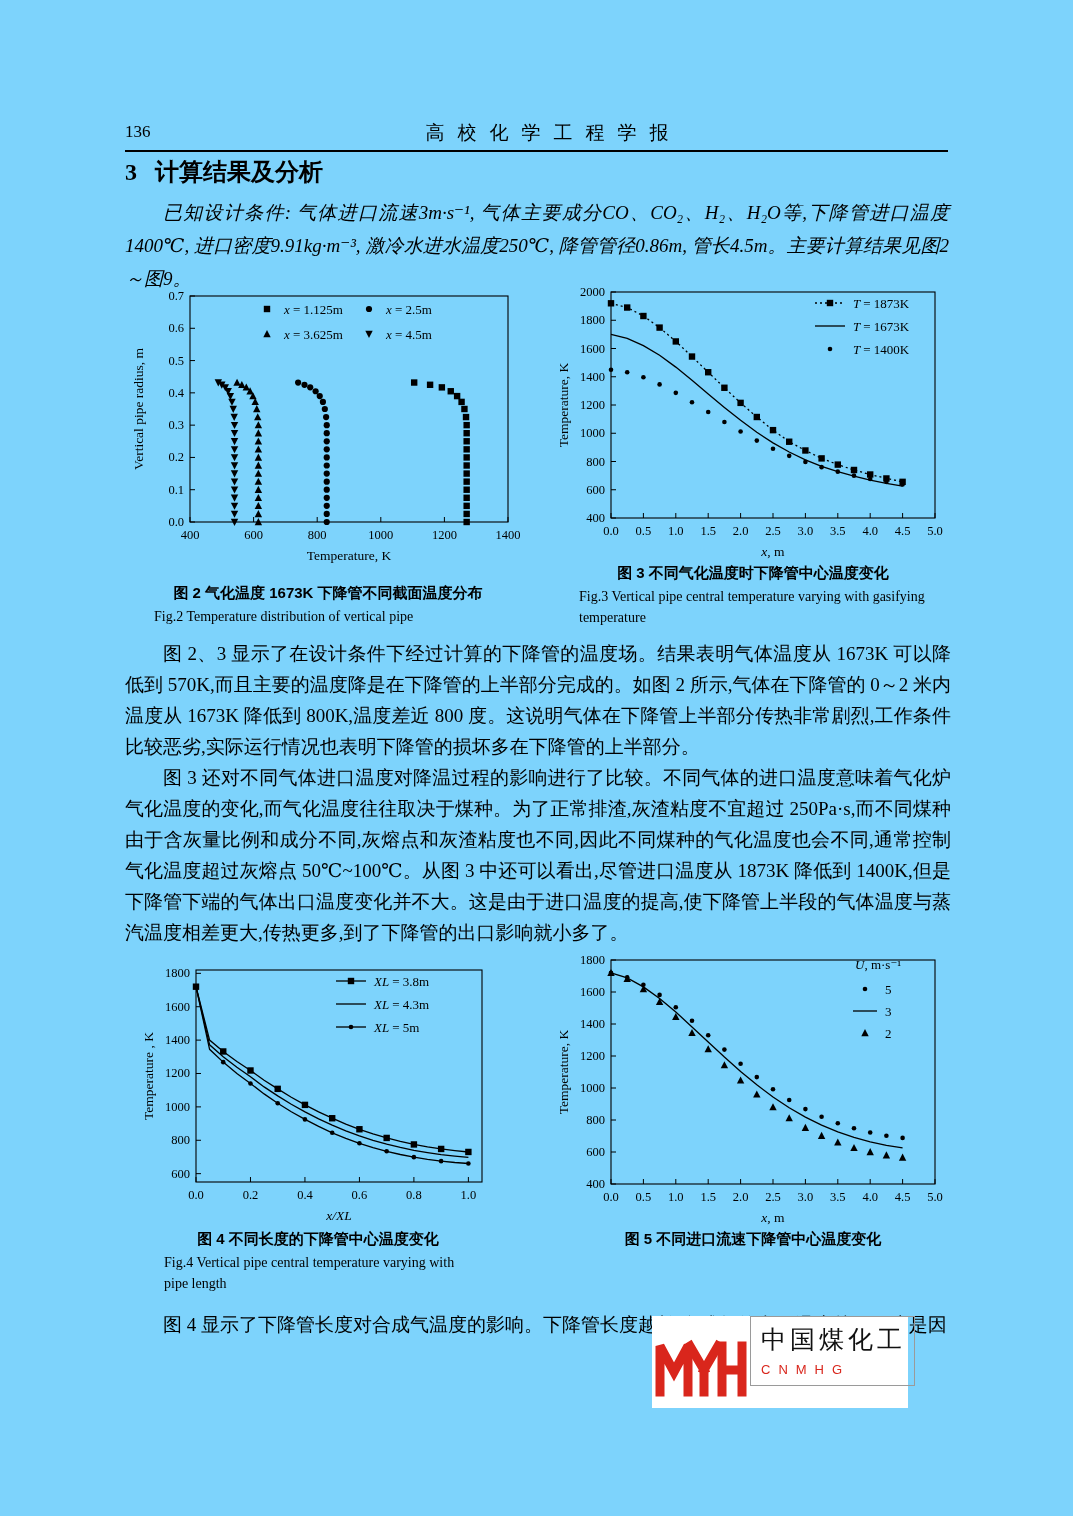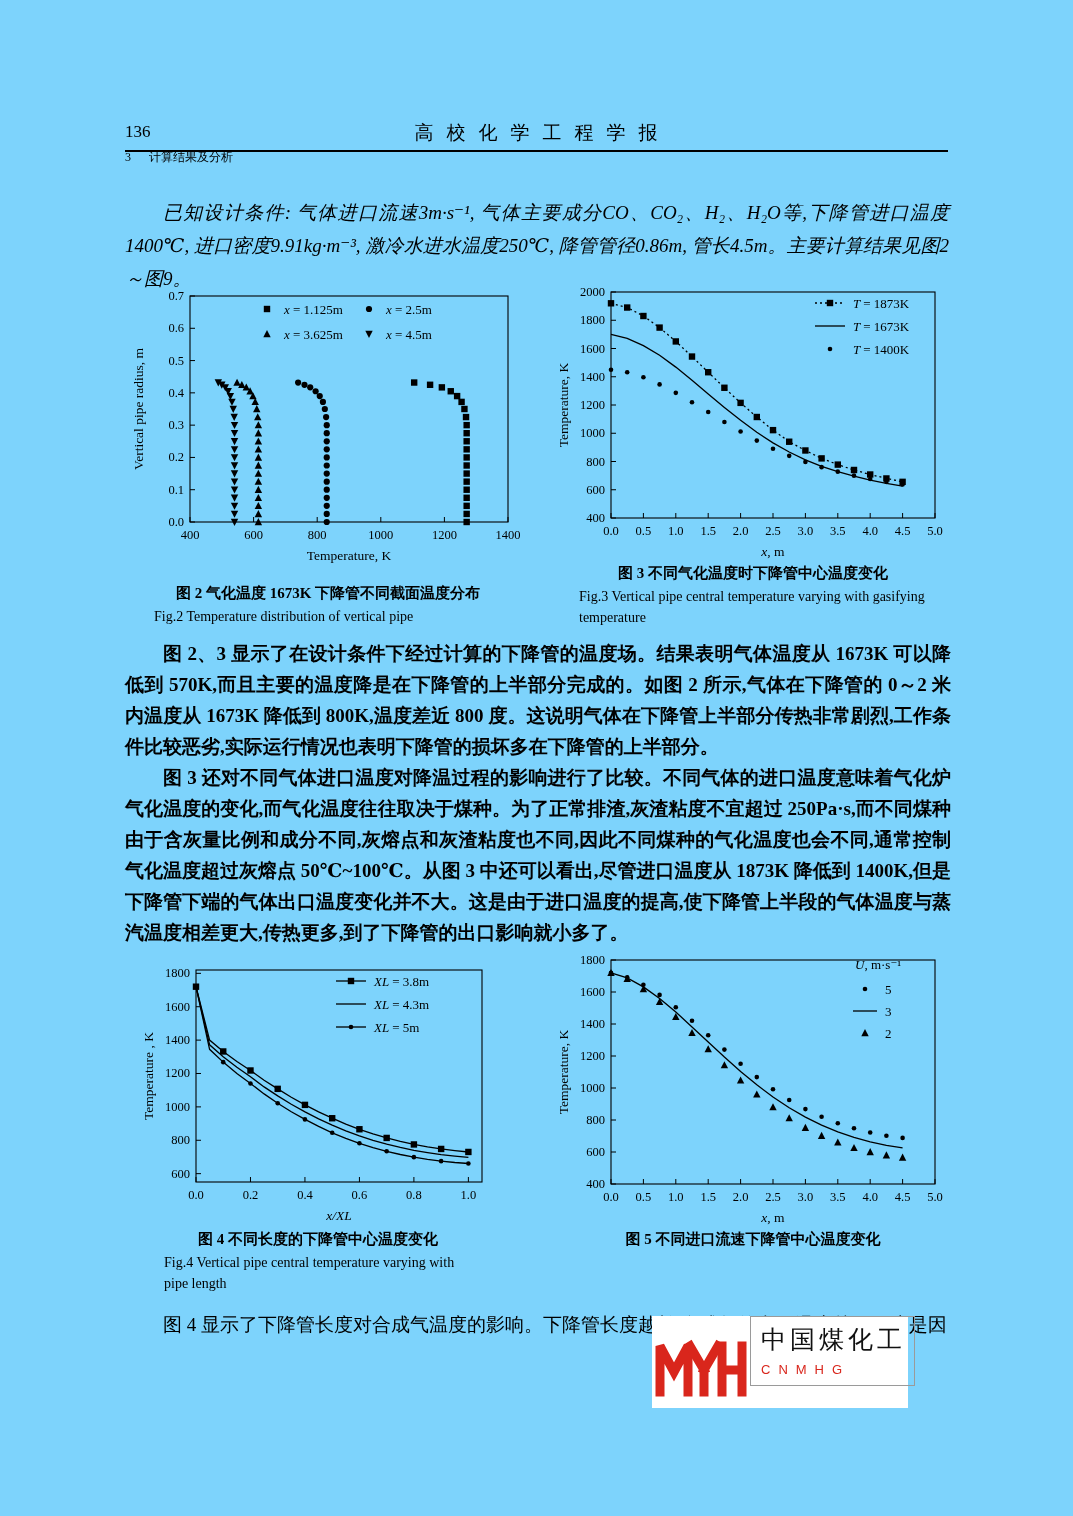--- a/index.html
+++ b/index.html
@@ -1,38 +1,38 @@
 <!DOCTYPE html>
 <html><head>
 <meta charset="utf-8">
 <style>
   html,body{margin:0;padding:0;background:#ffffff;}
   .page{position:relative;width:1073px;height:1516px;background:#7dd3fc;overflow:hidden;
         font-family:"Liberation Serif","DejaVu Serif",serif;color:#000;}
   .page-num{position:absolute;left:125px;top:122px;font-size:17px;}
-  .journal-title{position:absolute;left:125px;top:120px;width:822px;text-align:center;
+  .journal-title{position:absolute;left:136px;top:120px;width:822px;text-align:center;
         font-size:19px;letter-spacing:13px;text-indent:13px;}
   .header-rule{position:absolute;left:125px;top:150px;width:823px;border-top:2px solid #000;}
-  .section-heading{position:absolute;left:125px;top:149px;margin:0;font-size:12px;font-weight:normal;
+  .section-heading{position:absolute;left:125px;top:156px;margin:0;font-size:24px;font-weight:bold;
         font-family:"Liberation Sans","DejaVu Sans",sans-serif;}
   .section-heading .num{margin-right:18px;font-family:"Liberation Serif",serif;}
   .para{position:absolute;left:125px;width:824px;margin:0;font-size:19px;line-height:33px;
         text-align:justify;text-indent:2em;}
   .para1{top:196px;font-style:italic;}
-  .body-text{position:absolute;left:125px;top:638px;width:826px;font-weight:bold;}
+  .body-text{position:absolute;left:125px;top:638px;width:826px;}
   .body-text p{margin:0;font-size:19px;line-height:31px;text-align:justify;text-indent:2em;}
   .para4{top:1308px;}
   .fig-block{position:absolute;}
   .fig-block svg{display:block;}
   .fig2{left:128px;top:288px;width:400px;}
   .fig3{left:553px;top:284px;width:400px;}
   .fig4{left:138px;top:958px;width:360px;}
   .fig5{left:553px;top:950px;width:400px;}
   .cap-zh{text-align:center;font-size:15px;margin-top:4px;font-weight:bold;
-          font-family:Liberation Serif, serif;}
+          font-family:Liberation Sans, sans-serif;}
   .cap-en{text-align:left;font-size:14px;margin-top:3px;line-height:1.5;padding:0 26px;}
   .watermark{position:absolute;left:652px;top:1316px;width:256px;height:92px;background:#fff;
           display:flex;align-items:flex-start;}
   .wm-logo{flex:0 0 auto;margin-top:10px;}
   .wm-text{flex:1;border:1px solid #9a9a9a;margin-left:2px;padding:6px 8px 8px 10px;}
   .wm-zh{font-size:25px;letter-spacing:4px;color:#111;white-space:nowrap;}
   .wm-code{font-size:13px;letter-spacing:8px;color:#d9261c;margin-top:6px;
           font-family:"Liberation Sans","DejaVu Sans",sans-serif;}
   .footer-brand{position:absolute;left:123px;top:1529px;font-size:19px;font-weight:bold;
           color:#3d3d3d;letter-spacing:2px;}

